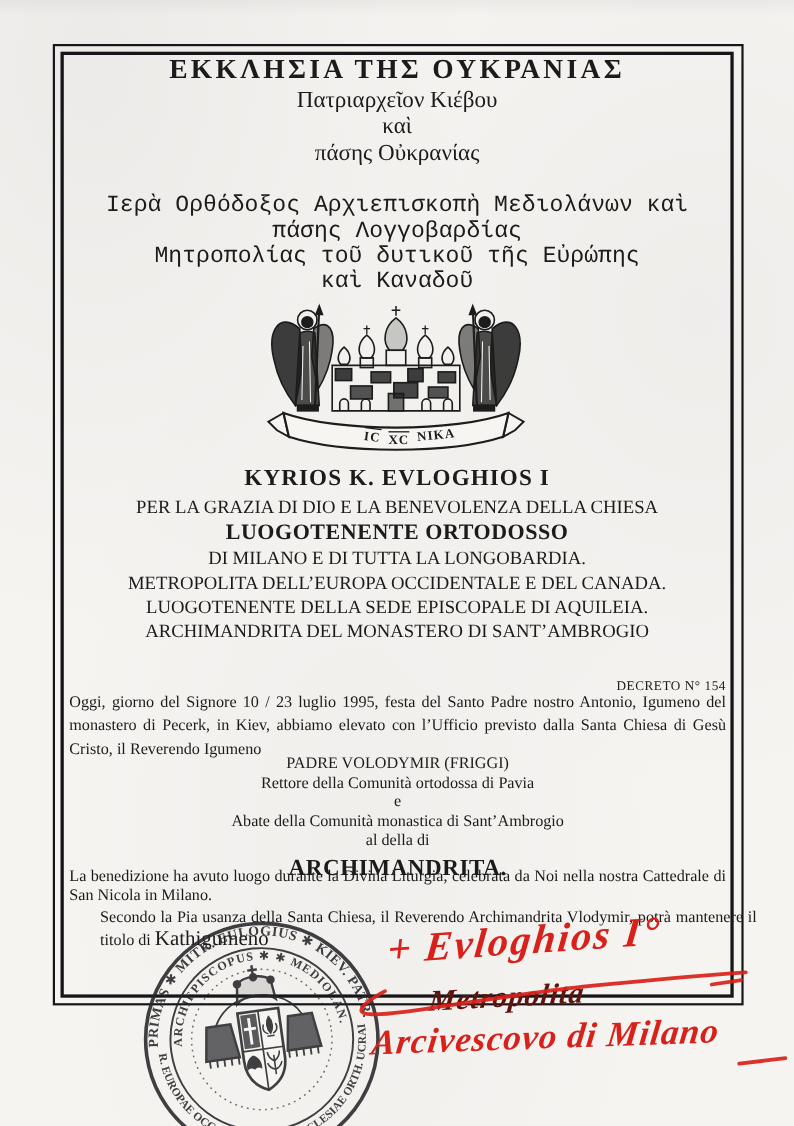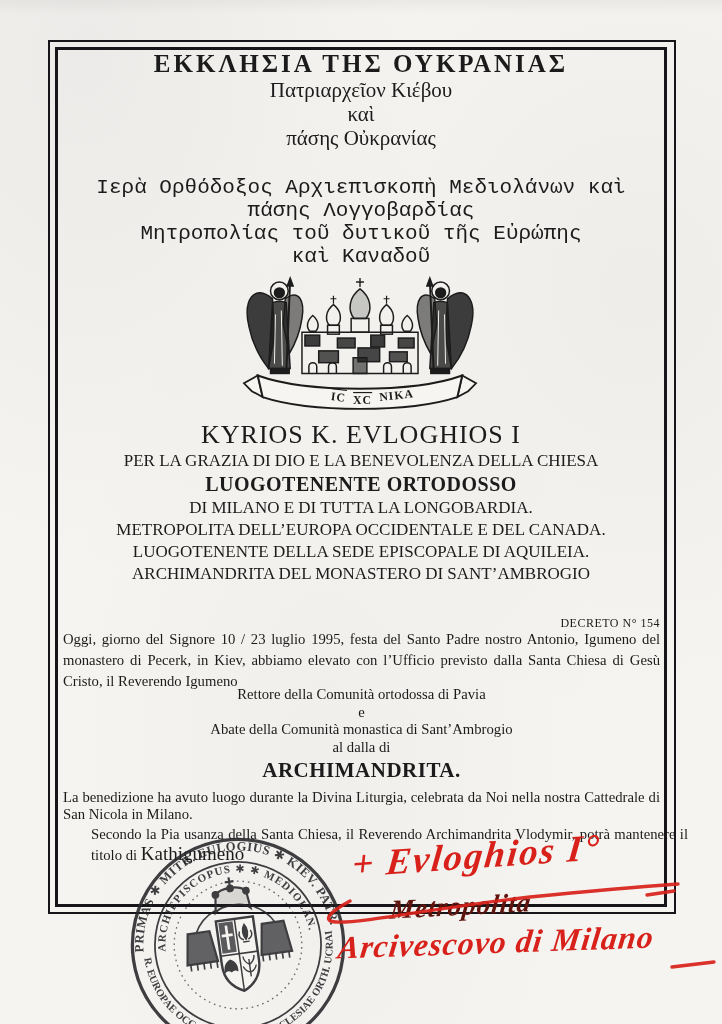--- a/index.html
+++ b/index.html
@@ -16,21 +16,21 @@
   .frame-outer{position:absolute;left:48px;top:40px;width:624px;height:870px;border:2px solid #16161a;}
   .frame-inner{position:absolute;left:55px;top:47px;width:606px;height:854px;border:3px solid #16161a;}
   .center-block{position:absolute;left:62px;width:598px;text-align:center;}
   .greek{top:50px;}
   .greek-title{font-size:25px;font-weight:bold;letter-spacing:3px;line-height:28px;}
   .greek-line{font-size:21px;line-height:24px;}
   .greek-gap{margin-top:26px;}
   .greek-line2{font-size:21px;line-height:23px;font-family:Liberation Mono, monospace;}
   .emblem{position:absolute;left:242px;top:274px;width:236px;height:138px;}
   .titles{top:419px;}
-  .t-name{font-size:26px;font-weight:normal;line-height:31px;letter-spacing:1px;}
+  .t-name{font-size:21px;font-weight:bold;line-height:31px;letter-spacing:1px;}
   .t-grace{font-size:17px;line-height:22px;}
   .t-rank{font-size:20px;font-weight:bold;line-height:25px;letter-spacing:.5px;}
   .t-line{font-size:17px;line-height:22px;}
   .decree{position:absolute;left:380px;top:616px;width:280px;text-align:right;font-size:12px;letter-spacing:.5px;}
   .bodytext{position:absolute;left:63px;width:597px;font-size:14.7px;text-align:justify;}
   .p1{top:629px;line-height:21px;}
   .padre{top:686px;line-height:17.5px;font-size:14.7px;}
   .padre .grade{font-size:21px;font-weight:bold;line-height:25px;letter-spacing:.5px;margin-top:2px;}
   .p2{top:789px;line-height:17px;}
   .p3{top:825px;line-height:19px;margin-left:28px;}
@@ -124,24 +124,25 @@
   <div class="t-line">METROPOLITA DELL’EUROPA OCCIDENTALE E DEL CANADA.</div>
   <div class="t-line">LUOGOTENENTE DELLA SEDE EPISCOPALE DI AQUILEIA.</div>
   <div class="t-line">ARCHIMANDRITA DEL MONASTERO DI SANT’AMBROGIO</div>
 </div>
 
 <div class="decree">DECRETO N° 154</div>
 
 <div class="bodytext p1">Oggi, giorno del Signore 10 / 23 luglio 1995, festa del Santo Padre nostro Antonio, Igumeno del monastero di Pecerk, in Kiev, abbiamo elevato con l’Ufficio previsto dalla Santa Chiesa di Gesù Cristo, il Reverendo Igumeno</div>
 
 <div class="center-block bodytext padre" style="text-align:center;">
+  <div>PADRE VOLODYMIR (FRIGGI)</div>
   <div>Rettore della Comunità ortodossa di Pavia</div>
   <div>e</div>
   <div>Abate della Comunità monastica di Sant’Ambrogio</div>
-  <div>al dalla di</div>
+  <div>al della di</div>
   <div class="grade">ARCHIMANDRITA.</div>
 </div>
 
 <div class="bodytext p2">La benedizione ha avuto luogo durante la Divina Liturgia, celebrata da Noi nella nostra Cattedrale di San Nicola in Milano.</div>
 
 <div class="bodytext p3"><span>Secondo la Pia usanza della Santa Chiesa, il Reverendo Archimandrita Vlodymir, potrà mantenere il titolo di </span><span class="kath">Kathigumeno</span></div>
 
 <svg class="stamp" viewBox="0 0 200 200">
   <defs>
     <path id="arcTop" d="M14,100 A86,86 0 1 1 186,100"></path>

